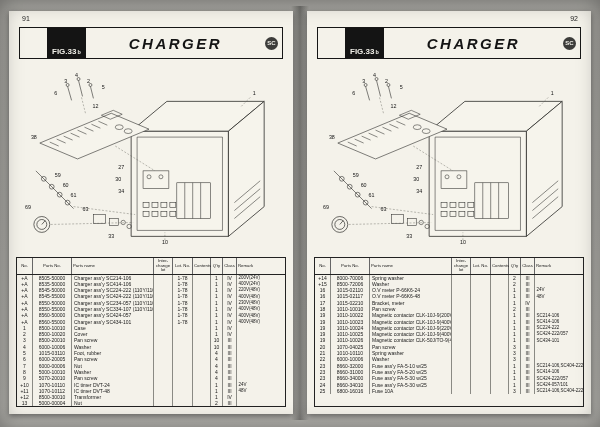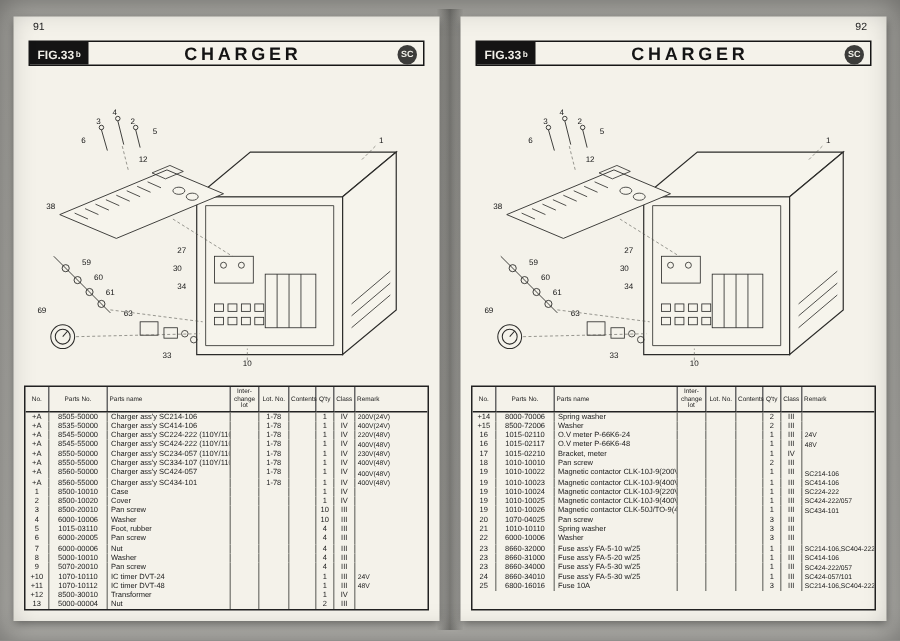--- a/index.html
+++ b/index.html
@@ -9,26 +9,26 @@
   .spine{position:absolute;left:291px;top:6px;width:18px;height:414px;
          background:linear-gradient(90deg,rgba(30,30,28,0),rgba(30,30,28,.40) 50%,rgba(30,30,28,0));}
   .page{position:absolute;top:11px;width:284px;height:403px;background:#f4f2ea;
         box-shadow:0 2px 6px rgba(0,0,0,.45);}
   .page-left{left:9px;}
   .page-right{left:307px;}
   .pagenum{position:absolute;top:4px;font-size:7px;color:#222;}
   .page-left .pagenum{left:13px;}
   .page-right .pagenum{right:13px;}
 
-  .header-box{position:absolute;left:10px;right:10px;top:16px;height:17px;
-              border:1.6px solid #161616;display:flex;align-items:flex-end;background:#f4f2ea;box-sizing:border-box;}
+  .header-box{position:absolute;left:10px;right:10px;top:16px;height:32px;
+              border:1.6px solid #161616;display:flex;align-items:center;background:#f4f2ea;box-sizing:border-box;padding-left:27px;}
   .fig-chip{background:#141414;color:#f0efe8;font-weight:bold;font-size:8px;
             padding:0 5px;height:100%;display:flex;align-items:flex-end;line-height:1.55;}
   .fig-suffix{font-size:5.5px;margin-left:1px;padding-bottom:1px;}
-  .header-title{flex:1;text-align:center;font-weight:bold;font-size:12px;letter-spacing:2.5px;color:#141414;}
+  .header-title{flex:1;text-align:center;font-weight:bold;font-size:15px;letter-spacing:2.5px;color:#141414;font-style:italic;}
   .badge{width:13px;height:13px;border-radius:50%;background:#3c3c3a;color:#efeee7;
          font-size:6px;font-weight:bold;display:flex;align-items:center;justify-content:center;margin-right:4px;flex:0 0 auto;}
 
   .diagram{position:absolute;left:7px;right:7px;top:37px;height:206px;}
   .diagram svg{width:100%;height:100%;display:block;}
 
   .parts-table{position:absolute;left:7px;right:7px;top:246px;bottom:7px;border:1px solid #222;
                background:#f4f2ea;overflow:hidden;}
   table{width:100%;border-collapse:collapse;table-layout:fixed;color:#191919;}
   th{font-weight:normal;font-size:4.3px;line-height:1.05;border-bottom:1px solid #222;

